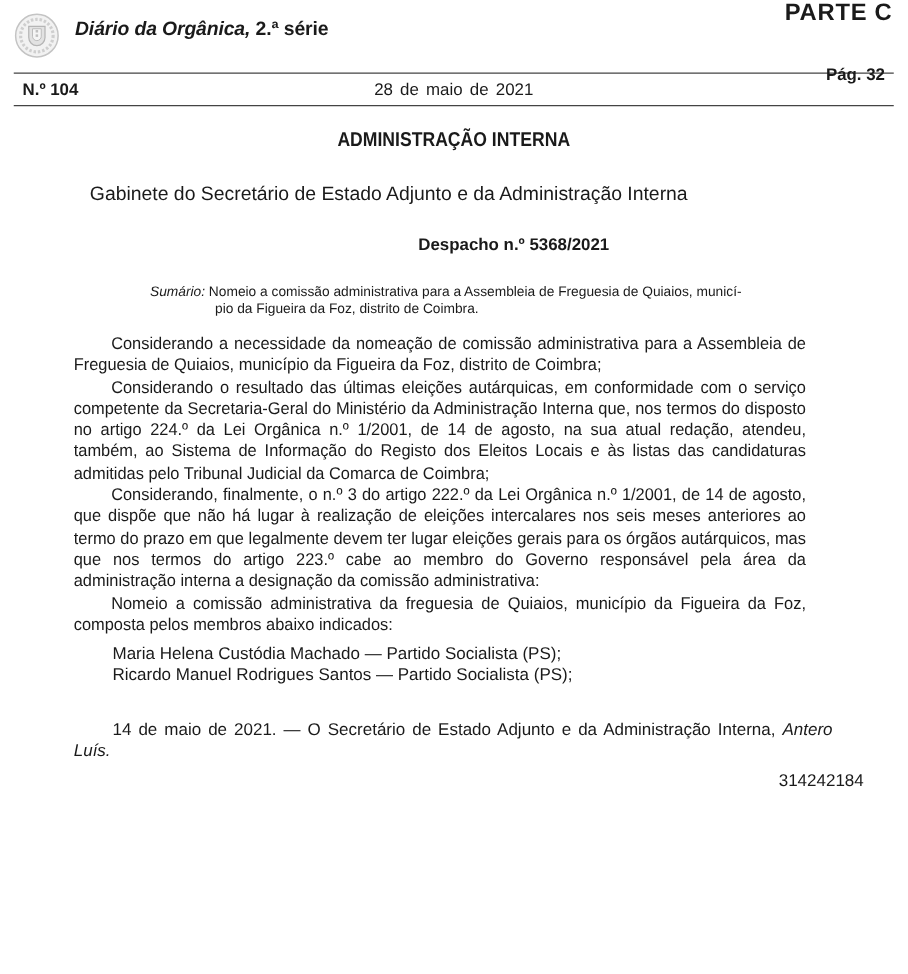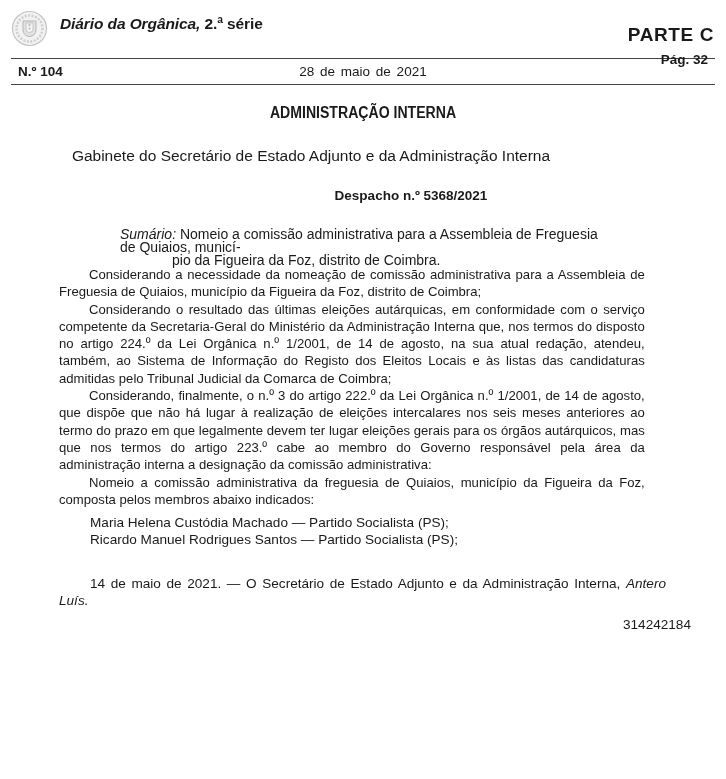--- a/index.html
+++ b/index.html
@@ -7,39 +7,39 @@
     width: 726px; height: 779px; position: relative; overflow: hidden;
     font-family: "Liberation Sans", sans-serif; color: #1a1a1a;
   }
   .emblem { position: absolute; left: 11px; top: 10px; width: 37px; height: 37px; }
   .journal-title {
     position: absolute; left: 60px; top: 15px; font-size: 15.5px;
     font-weight: bold; font-style: italic; letter-spacing: -0.1px;
   }
   .journal-title .serie { font-style: normal; }
   .parte {
-    position: absolute; right: 12px; top: 24px; font-size: 19px; font-weight: bold;
+    position: absolute; right: 12px; top: 0; font-size: 19px; font-weight: bold;
     letter-spacing: 0.6px;
   }
   .rule { position: absolute; left: 11px; width: 704px; height: 0; border-top: 1px solid #444; }
   .rule.top { top: 58px; border-top-width: 1.5px; }
   .rule.bottom { top: 84px; }
   .issue-no { position: absolute; left: 18px; top: 64px; font-size: 13.5px; font-weight: bold; }
   .issue-date { position: absolute; left: 0; width: 726px; top: 64px; text-align: center; font-size: 13.5px; word-spacing: 2px; }
   .page-no { position: absolute; right: 18px; top: 52px; font-size: 13.5px; font-weight: bold; }
 
   .ministry {
     position: absolute; left: 0; width: 726px; top: 104px; text-align: center;
     font-size: 16px; font-weight: bold; transform: scaleX(0.88); transform-origin: center;
   }
   .gabinete { position: absolute; left: 0; width: 622px; top: 147px; text-align: center; font-size: 15.5px; }
   .despacho { position: absolute; left: 0; width: 726px; top: 188px; text-align: center; font-size: 13.5px; font-weight: bold; padding-left: 48px; }
 
   .sumario {
-    position: absolute; left: 120px; top: 228px; width: 490px; font-size: 14px; line-height: 13px;
+    position: absolute; left: 120px; top: 228px; width: 490px; font-size: 11px; line-height: 13px;
   }
   .sumario .label { font-style: italic; }
   .sumario .line2 { padding-left: 52px; display: block; }
 
   .body-text {
     position: absolute; left: 59px; top: 266px; width: 607px; font-size: 13.6px; line-height: 17.3px;
     text-align: justify; transform: scaleX(0.965); transform-origin: left top;
   }
   .body-text p { margin: 0; text-indent: 31px; }
   .members { position: absolute; left: 90px; top: 514px; font-size: 13.6px; line-height: 17.3px; }

